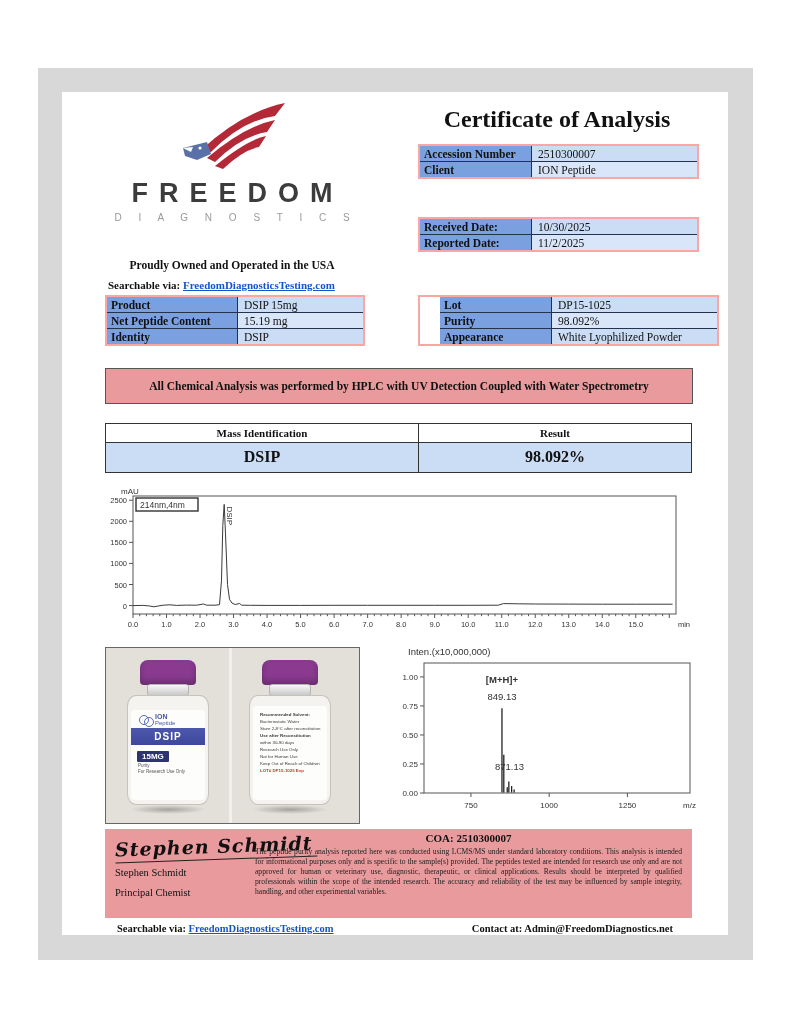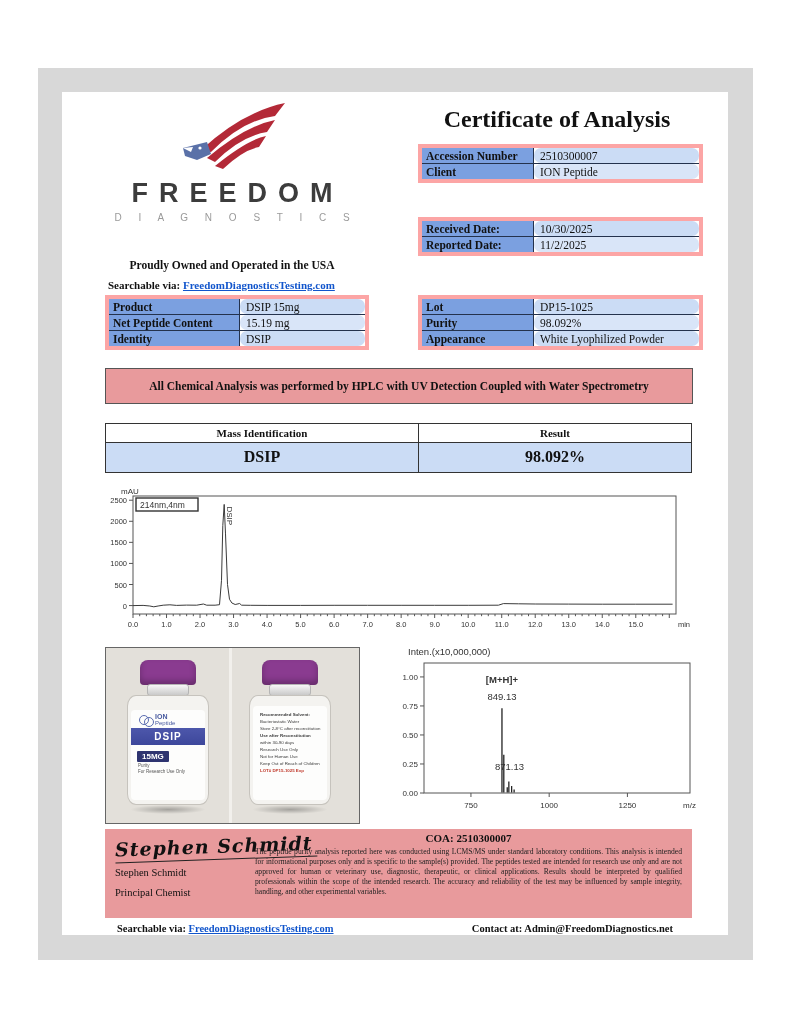--- a/index.html
+++ b/index.html
@@ -16,34 +16,34 @@
   .logo-sub{font-family:"Liberation Sans",sans-serif;font-size:10px;letter-spacing:7px;
             color:#9a9a9a;margin-top:3px;text-indent:7px;}
   .tagline{position:absolute;left:36px;top:167px;width:268px;text-align:center;
            font-weight:700;font-size:11.5px;}
   .searchable{position:absolute;left:46px;top:187px;font-weight:700;font-size:11px;}
   .lnk{color:#1155CC;text-decoration:underline;}
   .doc-title{position:absolute;left:352px;top:14px;width:286px;text-align:center;
              font-size:24px;font-weight:700;}
 
   
-  .itable{position:absolute;border:4px solid #fca5a5;}
+  .itable{position:absolute;border:2px solid #fca5a5;}
   .irow{display:flex;border-bottom:1px solid #24324d;}
   .irow:last-child{border-bottom:none;}
   .cl{background:#7BA0E0;border-right:1px solid #24324d;font-weight:700;font-size:11.5px;
       padding:2px 4px 1px 4px;box-sizing:border-box;}
-  .cv{flex:1;background:#CBDCF5;font-size:11.5px;padding:2px 6px 1px 6px;box-sizing:border-box;border-radius:7px;}
+  .cv{flex:1;background:#CBDCF5;font-size:11.5px;padding:2px 6px 1px 6px;box-sizing:border-box;}
   .irow:nth-child(even) .cv{background:#D9E5F8;}
   .t-accession{left:356px;top:52px;width:277px;}
   .t-accession .cl{width:112px;}
   .t-dates{left:356px;top:125px;width:277px;}
   .t-dates .cl{width:112px;}
   .t-product{left:43px;top:203px;width:256px;}
   .t-product .cl{width:131px;}
-  .t-lot{left:356px;top:203px;width:277px;}
+  .t-lot{left:356px;top:203px;width:277px;padding-left:20px;}
   .t-lot .cl{width:112px;}
 
   
   .banner{position:absolute;left:43px;top:276px;width:586px;height:34px;background:#E89A9C;
           border:1px solid #555;display:flex;align-items:center;justify-content:center;
           font-weight:700;font-size:11.5px;text-align:center;}
 
   
   .mass-table{position:absolute;left:43px;top:331px;width:585px;border:1px solid #333;}
   .mass-hrow{display:flex;border-bottom:1px solid #333;background:#fff;align-items:flex-end;}

